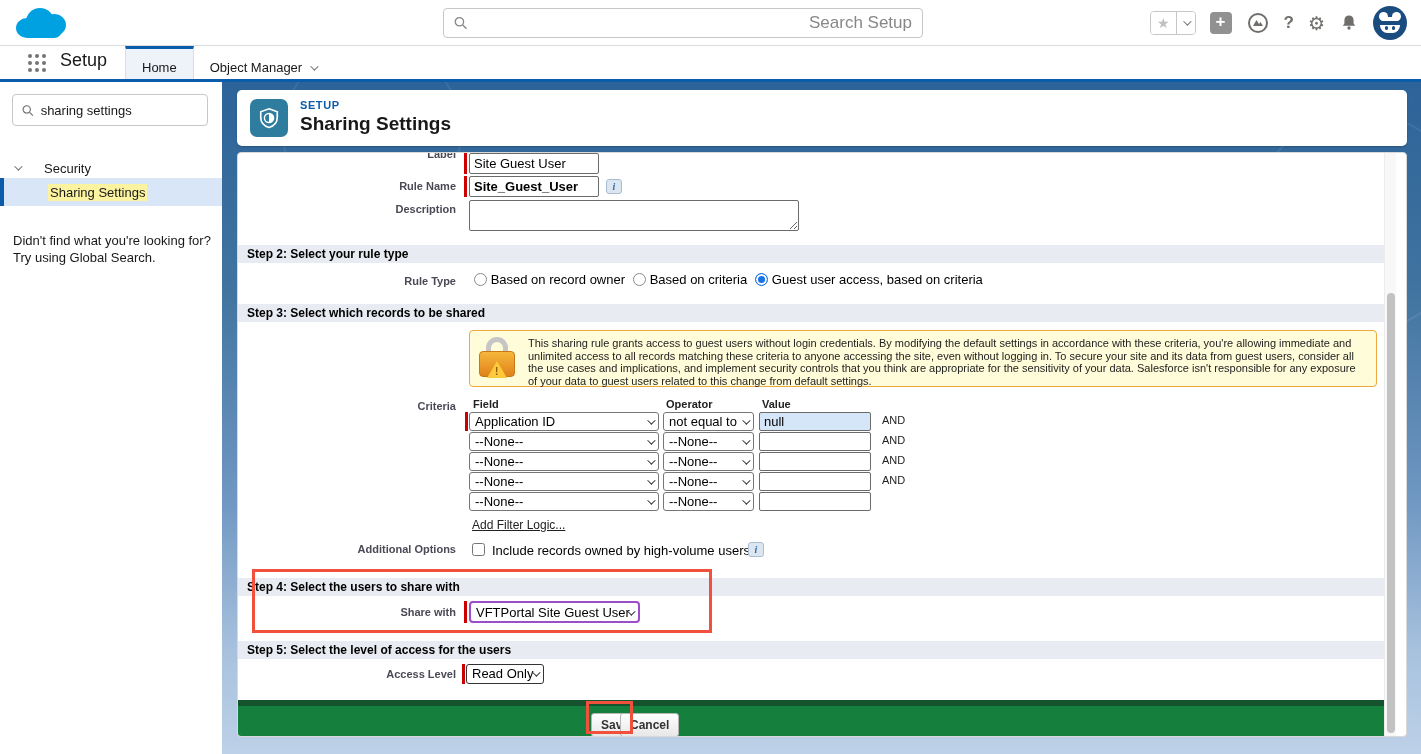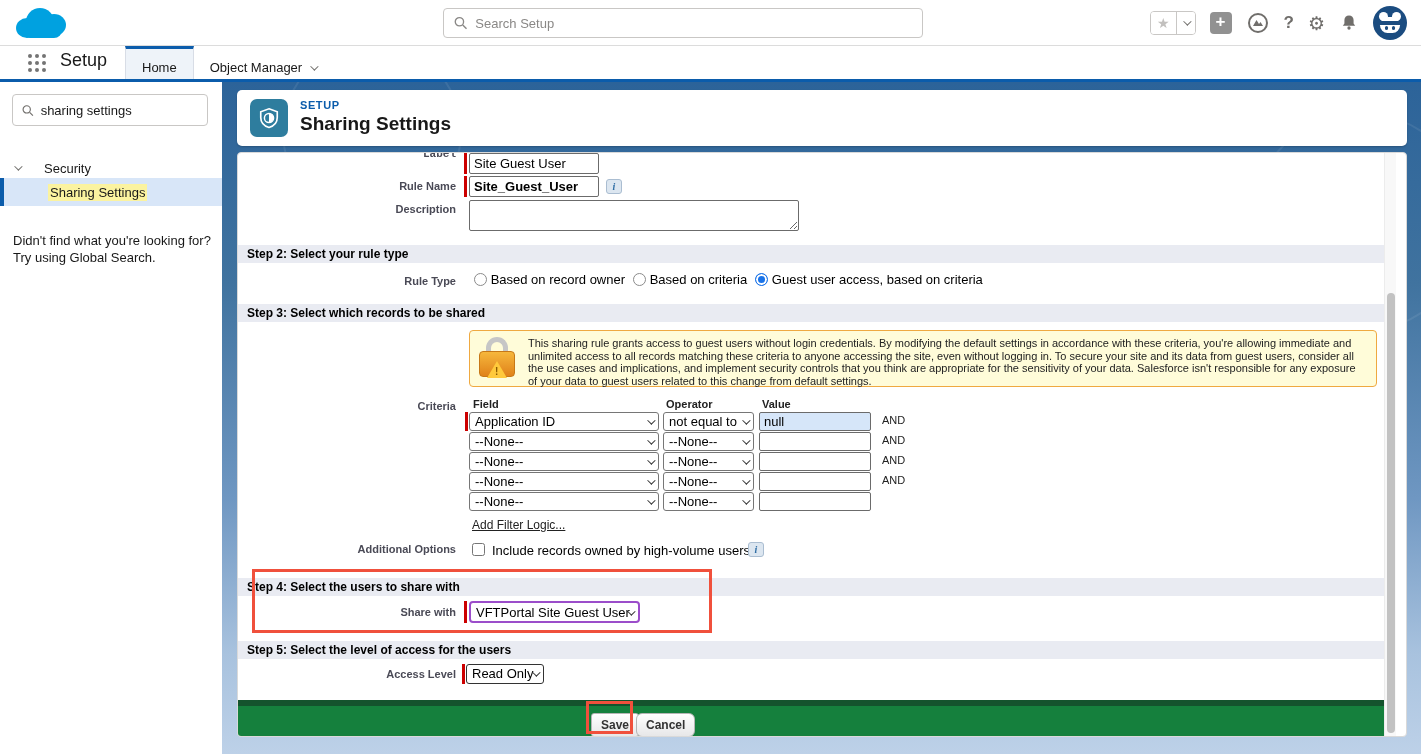--- a/index.html
+++ b/index.html
@@ -11,21 +11,21 @@
   
   .topbar { position:absolute; left:0; top:0; width:1421px; height:46px; background:#fff; border-bottom:1px solid #dcdcdc; }
   .cloud { position:absolute; left:14px; top:6px; width:52px; height:34px; }
   .cloud i { position:absolute; background:#00a1e0; border-radius:50%; }
   .cloud .c1 { left:2px; top:12px; width:22px; height:20px; }
   .cloud .c2 { left:12px; top:2px; width:28px; height:28px; }
   .cloud .c3 { left:28px; top:8px; width:24px; height:22px; }
   .cloud .c4 { left:8px; top:16px; width:40px; height:16px; border-radius:10px; }
 
   .gsearch { position:absolute; left:443px; top:8px; width:480px; height:30px; border:1px solid #c9c7c5; border-radius:4px; display:flex; align-items:center; padding:0 10px; gap:8px; background:#fff; }
-  .gsearch input { border:none; outline:none; font-size:13px; color:#444; width:100%; font-family:"Liberation Sans",sans-serif; }
+  .gsearch input { border:none; outline:none; font-size:17px; color:#444; width:100%; font-family:"Liberation Sans",sans-serif;text-align:right; }
   .gsearch input::placeholder { color:#8a8886; }
 
   .topicons { position:absolute; right:14px; top:0; height:46px; display:flex; align-items:center; gap:14px; }
   .favbox { display:flex; align-items:stretch; border:1px solid #c9c7c5; border-radius:4px; height:24px; overflow:hidden; }
   .favbox .seg { display:flex; align-items:center; justify-content:center; padding:0 6px; background:#fff; }
   .favbox .seg + .seg { border-left:1px solid #c9c7c5; }
   .star { color:#c2c0be; font-size:14px; line-height:1; }
   .chev { display:inline-block; width:7px; height:7px; border-right:1.6px solid #706e6b; border-bottom:1.6px solid #706e6b; transform:rotate(45deg) translateY(-2px); }
   .chev.sm { width:6px; height:6px; }
   .plusbox { width:22px; height:22px; background:#919191; border-radius:4px; color:#fff; font-size:17px; line-height:20px; text-align:center; font-weight:bold; }
@@ -213,21 +213,21 @@
               <path d="M12 7 a5 5 0 0 1 0 10 z" fill="#ffffff"></path>
               <circle cx="12" cy="12" r="5" fill="none" stroke="#ffffff" stroke-width="1.6"></circle>
             </svg>
         </div>
         <div class="eyebrow">SETUP</div>
         <div class="pagetitle">Sharing Settings</div>
       </div>
 
       <div class="card">
 
-        <div class="flabel" style="top:-5px;font-family:Liberation Mono, monospace;">Label</div>
+        <div class="flabel" style="top:-5px;">Label</div>
         <div class="reqbar" style="left:226px; top:0px; height:21px;"></div>
         <input class="tinput" style="left: 231px; top: 0px; width: 130px;" value="Site Guest User">
 
         <div class="flabel" style="top:27px;">Rule Name</div>
         <div class="reqbar" style="left:226px; top:23px; height:21px;"></div>
         <input class="tinput" style="left: 231px; top: 23px; width: 130px; font-weight: bold;" value="Site_Guest_User">
         <span class="infoicon" style="position:absolute; left:368px; top:26px;">i</span>
 
         <div class="flabel" style="top:50px;">Description</div>
         <textarea class="desc" style=""></textarea>
@@ -294,21 +294,21 @@
         <div class="reqbar" style="left:226px; top:448px; height:22px;"></div>
         <div class="sel" style="left:231px; top:448px; width:171px; height:22px; border:2px solid #9b4dca; border-radius:4px; padding-top:2px;"><span>VFTPortal Site Guest User</span><span class="chev" style="top:7px;"></span></div>
 
         <div class="secbar" style="top:488px;">Step 5: Select the level of access for the users</div>
         <div class="flabel" style="top:515px;">Access Level</div>
         <div class="reqbar" style="left:224px; top:511px; height:20px;"></div>
         <div class="sel" style="left:228px; top:511px; width:78px; height:20px; border-color:#333;"><span>Read Only</span><span class="chev"></span></div>
 
         <div class="footer">
           <button class="btn" style="left:353px;">Save</button>
-          <button class="btn" style="left:398px;border-radius:6px;">Cancel</button>
+          <button class="btn" style="left:382px;">Cancel</button>
         </div>
 
         <div class="sbtrack">
             <div class="sbthumb"></div>
           </div>
       </div>
 
       <div class="annot" style="left:30px; top:487px; width:460px; height:64px;"></div>
       <div class="annot" style="left:364px; top:619px; width:47px; height:33px;"></div>
     </div>

